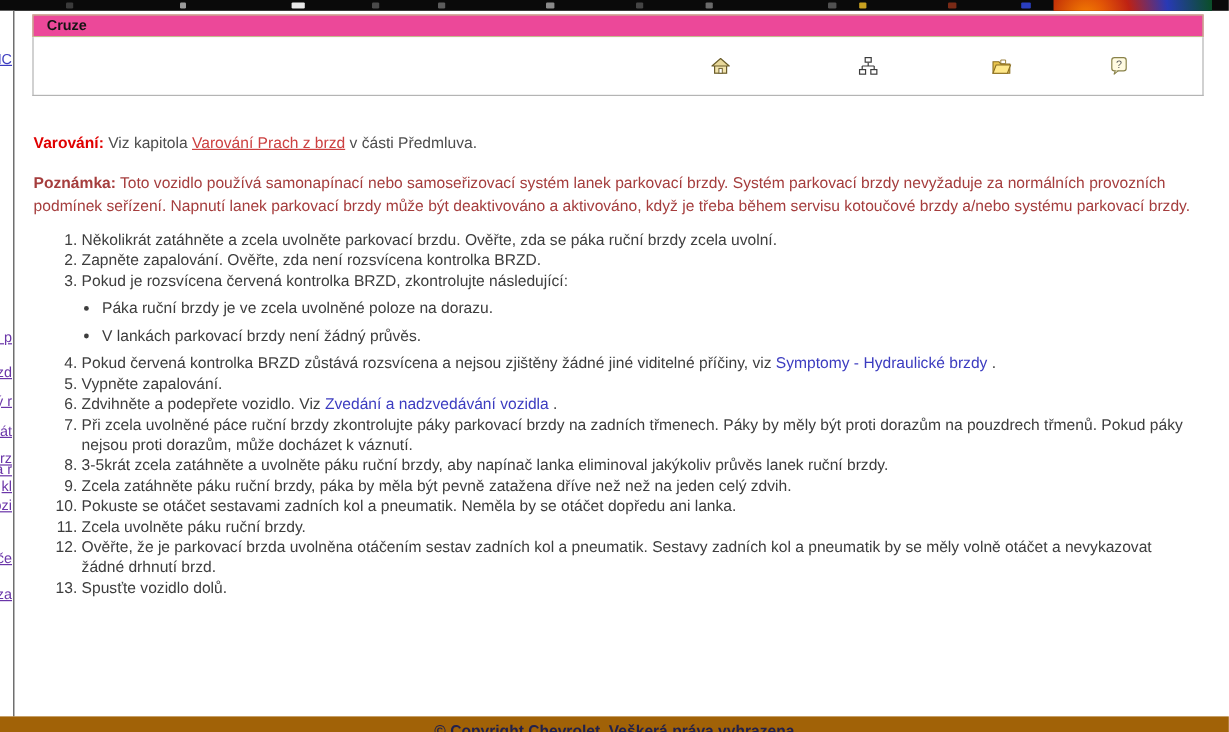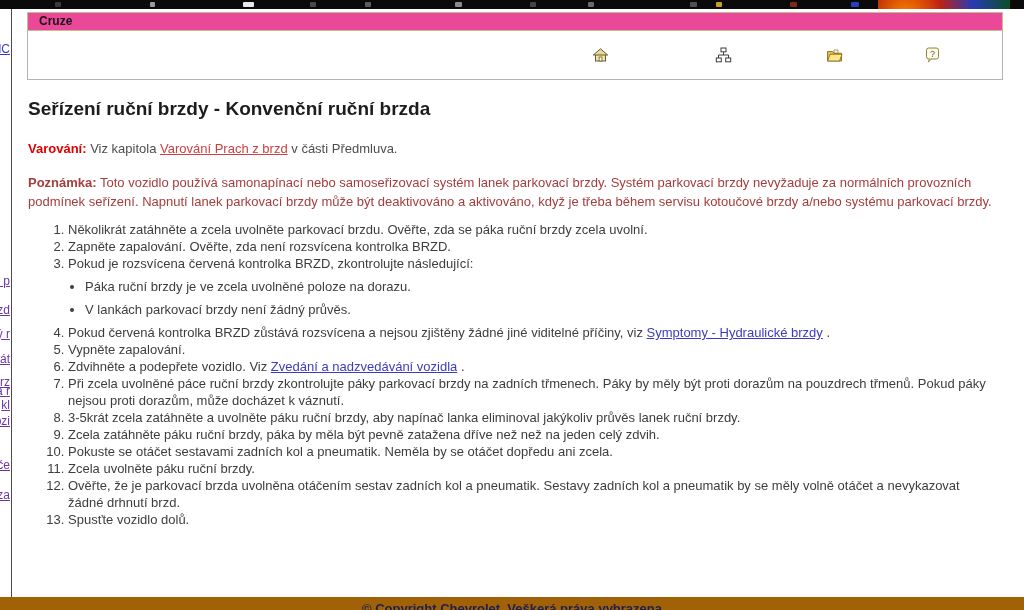--- a/index.html
+++ b/index.html
@@ -53,21 +53,21 @@
   }
   .warning-line{margin:21px 0 16px 0;font-size:13px;line-height:16px;color:#4d4d4d;}
   .warning-label{color:#e00000;font-weight:bold;}
   .warning-link{color:#cc4040;text-decoration:underline;cursor:pointer;}
   .note-para{margin:15px 0 0 0;font-size:13px;line-height:19px;color:#a53d3d;width:974px;}
   .note-label{font-weight:bold;}
   .proc{margin:10px 0 0 0;padding:0 0 0 40px;font-size:13px;line-height:17px;color:#3d3d3d;width:930px;}
   .proc > li{margin:0;}
   .proc ul{list-style:disc;margin:6px 0 5px 0;padding:0 0 0 17px;}
   .proc ul li{margin:0 0 6px 0;}
-  .blue-link{color:#3c3cc0;text-decoration:underline;cursor:pointer;}
+  .blue-link{color:#3c3cc0;cursor:pointer;}
   
   .footer{
     position:absolute;left:0;top:597px;width:1024px;height:13px;
     background:#a16207;overflow:hidden;
   }
   .footer .copy{
     margin-top:4px;text-align:center;
     font-size:13px;font-weight:bold;color:#20204e;
   }
 </style>
@@ -142,40 +142,39 @@
         <svg viewBox="0 0 16 16">
       <rect x="2" y="1" width="12" height="11" rx="2.2" fill="#fffbe2" stroke="#89824a" stroke-width="1"></rect>
       <path d="M5 11.8 L3.8 15 L7.4 11.8" fill="#fffbe2" stroke="#89824a" stroke-width="0.9"></path>
       <text x="8" y="9.8" font-size="9" font-family="'Liberation Sans',sans-serif" text-anchor="middle" fill="#5a5a5a">?</text>
     </svg>
       </span>
   </span>
 </div>
 
 <div class="main">
-  <h1 class="page-title">Seřízení ruční brzdy - Konvenční ruční brzda</h1>
 
   <p class="warning-line"><span class="warning-label">Varování:</span><span> Viz kapitola </span><a class="warning-link">Varování Prach z brzd</a><span> v části Předmluva.</span></p>
 
   <p class="note-para"><span class="note-label">Poznámka:</span><span> Toto vozidlo používá samonapínací nebo samoseřizovací systém lanek parkovací brzdy. Systém parkovací brzdy nevyžaduje za normálních provozních podmínek seřízení. Napnutí lanek parkovací brzdy může být deaktivováno a aktivováno, když je třeba během servisu kotoučové brzdy a/nebo systému parkovací brzdy.</span></p>
 
   <ol class="proc" id="proc-list">
       <li><span>Několikrát zatáhněte a zcela uvolněte parkovací brzdu. Ověřte, zda se páka ruční brzdy zcela uvolní.</span></li>
       <li><span>Zapněte zapalování. Ověřte, zda není rozsvícena kontrolka BRZD.</span></li>
       <li><span>Pokud je rozsvícena červená kontrolka BRZD, zkontrolujte následující:</span><ul>
           <li>Páka ruční brzdy je ve zcela uvolněné poloze na dorazu.</li>
           <li>V lankách parkovací brzdy není žádný průvěs.</li>
         </ul></li>
       <li><span>Pokud červená kontrolka BRZD zůstává rozsvícena a nejsou zjištěny žádné jiné viditelné příčiny, viz </span><a class="blue-link">Symptomy - Hydraulické brzdy</a><span> .</span></li>
       <li><span>Vypněte zapalování.</span></li>
       <li><span>Zdvihněte a podepřete vozidlo. Viz </span><a class="blue-link">Zvedání a nadzvedávání vozidla</a><span> .</span></li>
       <li><span>Při zcela uvolněné páce ruční brzdy zkontrolujte páky parkovací brzdy na zadních třmenech. Páky by měly být proti dorazům na pouzdrech třmenů. Pokud páky nejsou proti dorazům, může docházet k váznutí.</span></li>
       <li><span>3-5krát zcela zatáhněte a uvolněte páku ruční brzdy, aby napínač lanka eliminoval jakýkoliv průvěs lanek ruční brzdy.</span></li>
       <li><span>Zcela zatáhněte páku ruční brzdy, páka by měla být pevně zatažena dříve než než na jeden celý zdvih.</span></li>
-      <li><span>Pokuste se otáčet sestavami zadních kol a pneumatik. Neměla by se otáčet dopředu ani zcela.</span></li>
+      <li><span>Pokuste se otáčet sestavami zadních kol a pneumatik. Neměla by se otáčet dopředu ani lanka.</span></li>
       <li><span>Zcela uvolněte páku ruční brzdy.</span></li>
       <li><span>Ověřte, že je parkovací brzda uvolněna otáčením sestav zadních kol a pneumatik. Sestavy zadních kol a pneumatik by se měly volně otáčet a nevykazovat žádné drhnutí brzd.</span></li>
       <li><span>Spusťte vozidlo dolů.</span></li>
     </ol>
 </div>
 
 <div class="footer">
   <div class="copy">© Copyright Chevrolet. Veškerá práva vyhrazena</div>
 </div>
 

